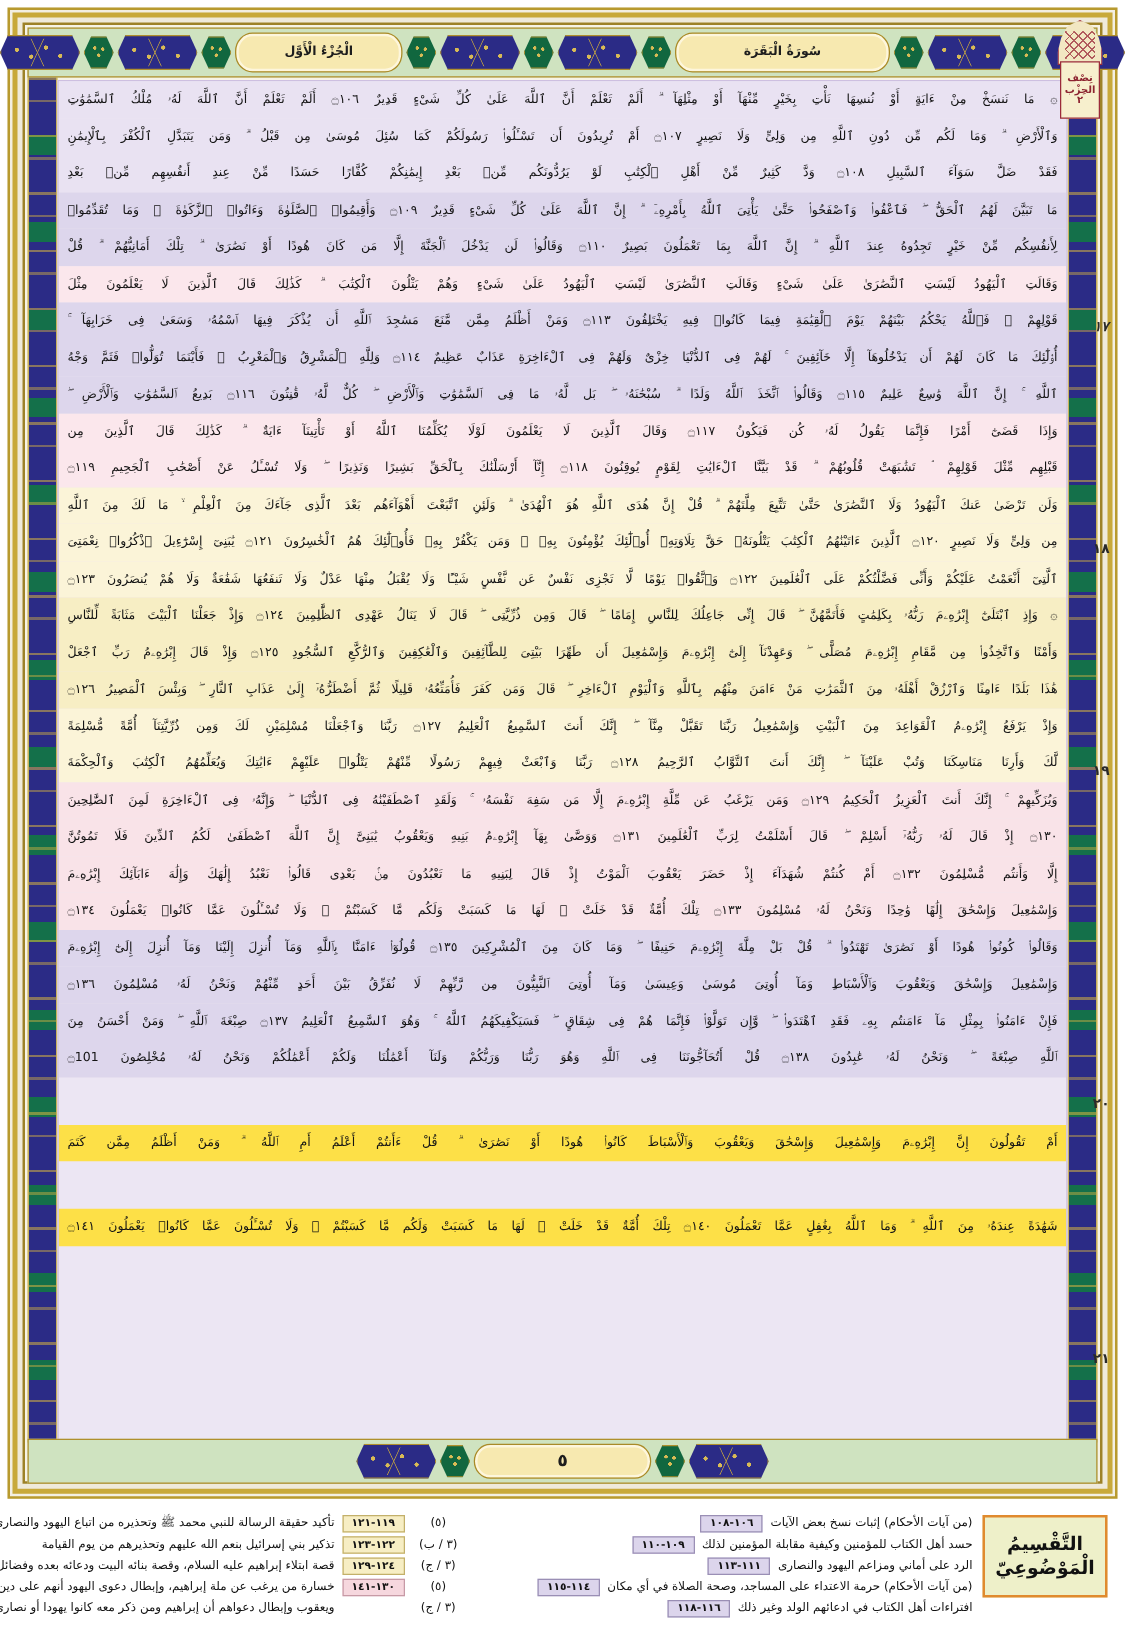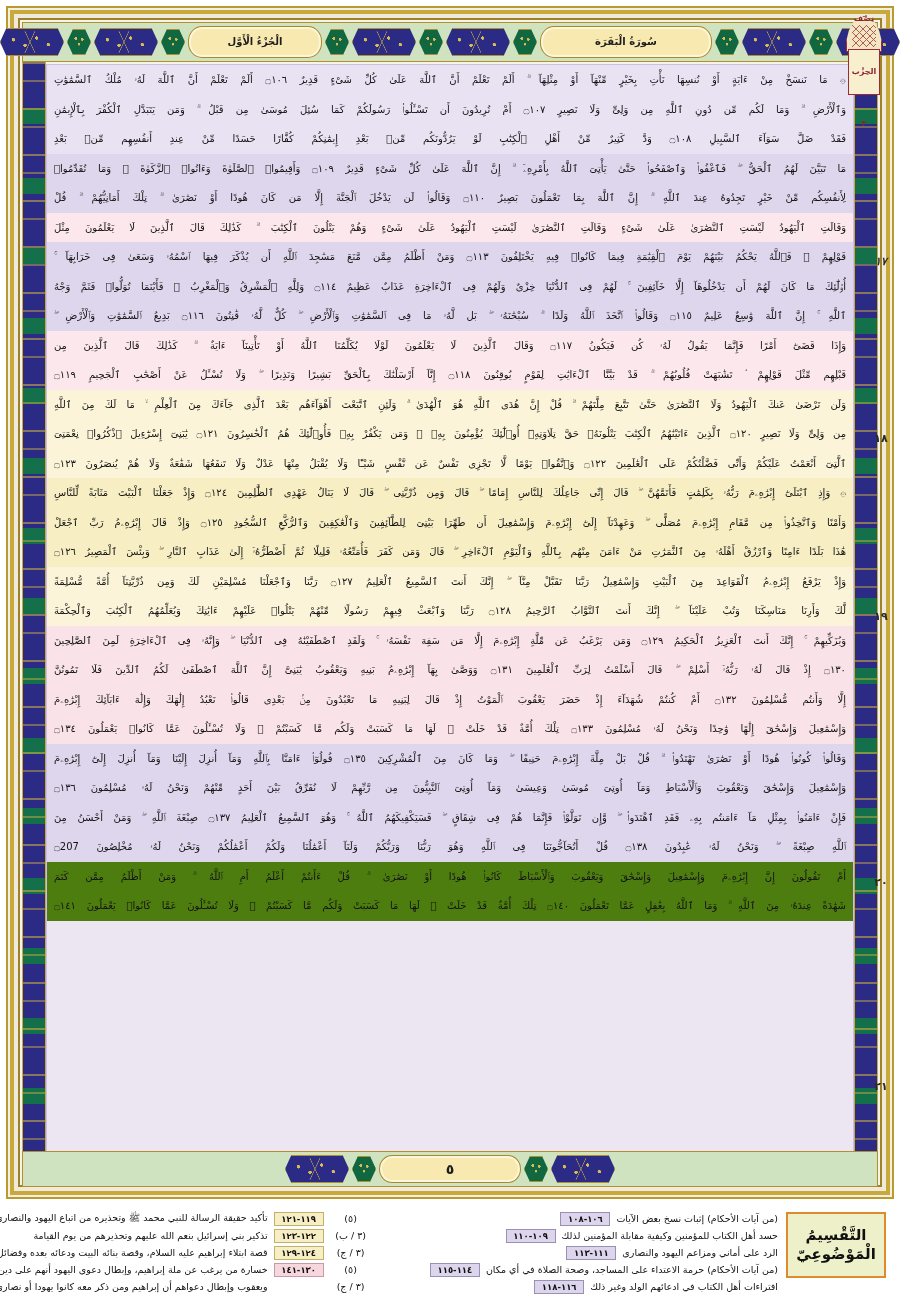--- a/index.html
+++ b/index.html
@@ -76,40 +76,40 @@
      background:#f2e7c2;border:1px solid #9b2b3a;
      clip-path:polygon(50% 0,78% 14%,92% 40%,100% 72%,100% 100%,0 100%,0 72%,8% 40%,22% 14%);}
   #hizb-dome::after{content:"";position:absolute;left:5px;top:8px;right:5px;bottom:4px;
      background:
        repeating-linear-gradient(135deg,#9b2b3a 0 1px,transparent 1px 5px),
        repeating-linear-gradient(45deg,#9b2b3a 0 1px,transparent 1px 5px);
      opacity:.75;}
   #hizb-box{position:absolute;left:2px;top:33px;width:30px;height:44px;
      background:#f7efcd;border:1px solid #9b2b3a;
      display:flex;flex-direction:column;align-items:center;justify-content:center;
-     line-height:1.05;gap:44px;}
+     line-height:1.05;}
   #hizb-box span{font-size:8px;color:#8d2430;font-weight:bold;}
 
   
   #text-area{position:absolute;left:46px;top:64px;width:808px;height:1096px;
      background:#ece6f3;border:1px solid #cdbfe0;box-sizing:border-box;
      overflow:hidden;}
   .ayah-line{
      display:block;width:100%;box-sizing:border-box;
      padding:0 7px;
      font-family:"DejaVu Sans","Liberation Sans",sans-serif;
      font-size:10px;line-height:29.5px;height:29.5px;
      color:#141414;text-align:justify;text-align-last:justify;
      white-space:nowrap;overflow:hidden;direction:rtl;}
 
   
   .b-lav   {background:#e9e2f2;}
   .b-lav2  {background:#ddd6ec;}
   .b-pink  {background:#fbe7ec;}
-  .b-pink2 {background:#4d7c0f;}
+  .b-pink2 {background:#fde047;margin-top:38px;}
   .b-cream {background:#fbf4d8;}
   .b-cream2{background:#f7eec4;}
   .b-rose  {background:#f9e3e8;}
 
   
   .line-num{position:absolute;right:6px;width:26px;text-align:center;
      font-size:11px;color:#2a2a2a;font-weight:bold;z-index:5;}
 
   
   #footer-band{position:absolute;left:22px;top:1151px;width:856px;height:36px;
@@ -209,21 +209,21 @@
       <div class="ayah-line b-cream2">هَٰذَا بَلَدًا ءَامِنًا وَٱرْزُقْ أَهْلَهُۥ مِنَ ٱلثَّمَرَٰتِ مَنْ ءَامَنَ مِنْهُم بِٱللَّهِ وَٱلْيَوْمِ ٱلْءَاخِرِ ۖ قَالَ وَمَن كَفَرَ فَأُمَتِّعُهُۥ قَلِيلًا ثُمَّ أَضْطَرُّهُۥٓ إِلَىٰ عَذَابِ ٱلنَّارِ ۖ وَبِئْسَ ٱلْمَصِيرُ ۝١٢٦</div>
       <div class="ayah-line b-cream">وَإِذْ يَرْفَعُ إِبْرَٰهِۦمُ ٱلْقَوَاعِدَ مِنَ ٱلْبَيْتِ وَإِسْمَٰعِيلُ رَبَّنَا تَقَبَّلْ مِنَّآ ۖ إِنَّكَ أَنتَ ٱلسَّمِيعُ ٱلْعَلِيمُ ۝١٢٧ رَبَّنَا وَٱجْعَلْنَا مُسْلِمَيْنِ لَكَ وَمِن ذُرِّيَّتِنَآ أُمَّةً مُّسْلِمَةً</div>
       <div class="ayah-line b-cream">لَّكَ وَأَرِنَا مَنَاسِكَنَا وَتُبْ عَلَيْنَآ ۖ إِنَّكَ أَنتَ ٱلتَّوَّابُ ٱلرَّحِيمُ ۝١٢٨ رَبَّنَا وَٱبْعَثْ فِيهِمْ رَسُولًا مِّنْهُمْ يَتْلُوا۟ عَلَيْهِمْ ءَايَٰتِكَ وَيُعَلِّمُهُمُ ٱلْكِتَٰبَ وَٱلْحِكْمَةَ</div>
       <div class="ayah-line b-rose">وَيُزَكِّيهِمْ ۚ إِنَّكَ أَنتَ ٱلْعَزِيزُ ٱلْحَكِيمُ ۝١٢٩ وَمَن يَرْغَبُ عَن مِّلَّةِ إِبْرَٰهِۦمَ إِلَّا مَن سَفِهَ نَفْسَهُۥ ۚ وَلَقَدِ ٱصْطَفَيْنَٰهُ فِى ٱلدُّنْيَا ۖ وَإِنَّهُۥ فِى ٱلْءَاخِرَةِ لَمِنَ ٱلصَّٰلِحِينَ</div>
       <div class="ayah-line b-rose">۝١٣٠ إِذْ قَالَ لَهُۥ رَبُّهُۥٓ أَسْلِمْ ۖ قَالَ أَسْلَمْتُ لِرَبِّ ٱلْعَٰلَمِينَ ۝١٣١ وَوَصَّىٰ بِهَآ إِبْرَٰهِۦمُ بَنِيهِ وَيَعْقُوبُ يَٰبَنِىَّ إِنَّ ٱللَّهَ ٱصْطَفَىٰ لَكُمُ ٱلدِّينَ فَلَا تَمُوتُنَّ</div>
       <div class="ayah-line b-rose">إِلَّا وَأَنتُم مُّسْلِمُونَ ۝١٣٢ أَمْ كُنتُمْ شُهَدَآءَ إِذْ حَضَرَ يَعْقُوبَ ٱلْمَوْتُ إِذْ قَالَ لِبَنِيهِ مَا تَعْبُدُونَ مِنۢ بَعْدِى قَالُوا۟ نَعْبُدُ إِلَٰهَكَ وَإِلَٰهَ ءَابَآئِكَ إِبْرَٰهِۦمَ</div>
       <div class="ayah-line b-rose">وَإِسْمَٰعِيلَ وَإِسْحَٰقَ إِلَٰهًا وَٰحِدًا وَنَحْنُ لَهُۥ مُسْلِمُونَ ۝١٣٣ تِلْكَ أُمَّةٌ قَدْ خَلَتْ ۖ لَهَا مَا كَسَبَتْ وَلَكُم مَّا كَسَبْتُمْ ۖ وَلَا تُسْـَٔلُونَ عَمَّا كَانُوا۟ يَعْمَلُونَ ۝١٣٤</div>
       <div class="ayah-line b-lav2">وَقَالُوا۟ كُونُوا۟ هُودًا أَوْ نَصَٰرَىٰ تَهْتَدُوا۟ ۗ قُلْ بَلْ مِلَّةَ إِبْرَٰهِۦمَ حَنِيفًا ۖ وَمَا كَانَ مِنَ ٱلْمُشْرِكِينَ ۝١٣٥ قُولُوٓا۟ ءَامَنَّا بِٱللَّهِ وَمَآ أُنزِلَ إِلَيْنَا وَمَآ أُنزِلَ إِلَىٰٓ إِبْرَٰهِۦمَ</div>
       <div class="ayah-line b-lav2">وَإِسْمَٰعِيلَ وَإِسْحَٰقَ وَيَعْقُوبَ وَٱلْأَسْبَاطِ وَمَآ أُوتِىَ مُوسَىٰ وَعِيسَىٰ وَمَآ أُوتِىَ ٱلنَّبِيُّونَ مِن رَّبِّهِمْ لَا نُفَرِّقُ بَيْنَ أَحَدٍ مِّنْهُمْ وَنَحْنُ لَهُۥ مُسْلِمُونَ ۝١٣٦</div>
       <div class="ayah-line b-lav2">فَإِنْ ءَامَنُوا۟ بِمِثْلِ مَآ ءَامَنتُم بِهِۦ فَقَدِ ٱهْتَدَوا۟ ۖ وَّإِن تَوَلَّوْا۟ فَإِنَّمَا هُمْ فِى شِقَاقٍ ۖ فَسَيَكْفِيكَهُمُ ٱللَّهُ ۚ وَهُوَ ٱلسَّمِيعُ ٱلْعَلِيمُ ۝١٣٧ صِبْغَةَ ٱللَّهِ ۖ وَمَنْ أَحْسَنُ مِنَ</div>
-      <div class="ayah-line b-lav2">ٱللَّهِ صِبْغَةً ۖ وَنَحْنُ لَهُۥ عَٰبِدُونَ ۝١٣٨ قُلْ أَتُحَآجُّونَنَا فِى ٱللَّهِ وَهُوَ رَبُّنَا وَرَبُّكُمْ وَلَنَآ أَعْمَٰلُنَا وَلَكُمْ أَعْمَٰلُكُمْ وَنَحْنُ لَهُۥ مُخْلِصُونَ ۝207</div>
+      <div class="ayah-line b-lav2">ٱللَّهِ صِبْغَةً ۖ وَنَحْنُ لَهُۥ عَٰبِدُونَ ۝١٣٨ قُلْ أَتُحَآجُّونَنَا فِى ٱللَّهِ وَهُوَ رَبُّنَا وَرَبُّكُمْ وَلَنَآ أَعْمَٰلُنَا وَلَكُمْ أَعْمَٰلُكُمْ وَنَحْنُ لَهُۥ مُخْلِصُونَ ۝101</div>
       <div class="ayah-line b-pink2">أَمْ تَقُولُونَ إِنَّ إِبْرَٰهِۦمَ وَإِسْمَٰعِيلَ وَإِسْحَٰقَ وَيَعْقُوبَ وَٱلْأَسْبَاطَ كَانُوا۟ هُودًا أَوْ نَصَٰرَىٰ ۗ قُلْ ءَأَنتُمْ أَعْلَمُ أَمِ ٱللَّهُ ۗ وَمَنْ أَظْلَمُ مِمَّن كَتَمَ</div>
       <div class="ayah-line b-pink2">شَهَٰدَةً عِندَهُۥ مِنَ ٱللَّهِ ۗ وَمَا ٱللَّهُ بِغَٰفِلٍ عَمَّا تَعْمَلُونَ ۝١٤٠ تِلْكَ أُمَّةٌ قَدْ خَلَتْ ۖ لَهَا مَا كَسَبَتْ وَلَكُم مَّا كَسَبْتُمْ ۖ وَلَا تُسْـَٔلُونَ عَمَّا كَانُوا۟ يَعْمَلُونَ ۝١٤١</div>
     </div>
 
   <div id="line-numbers">
       <div class="line-num" style="top: 255px; font-style: italic;">١٧</div>
       <div class="line-num" style="top: 432px;">١٨</div>
       <div class="line-num" style="top: 610px;">١٩</div>
       <div class="line-num" style="top: 876px;">٢٠</div>
       <div class="line-num" style="top: 1080px;">٢١</div>

